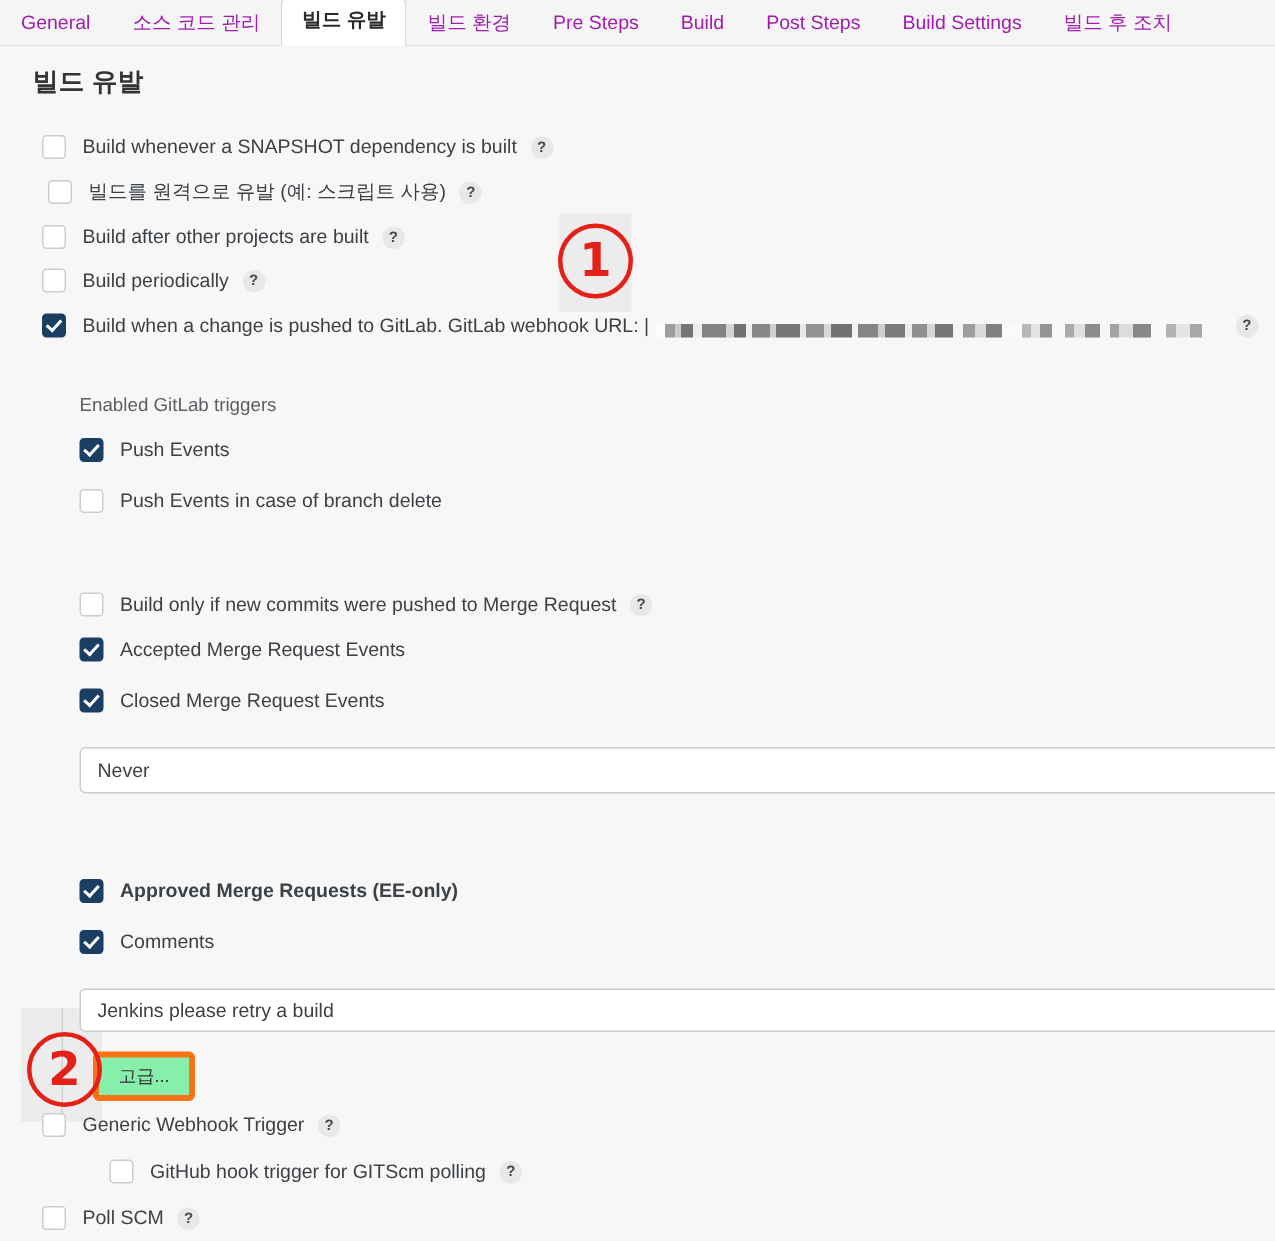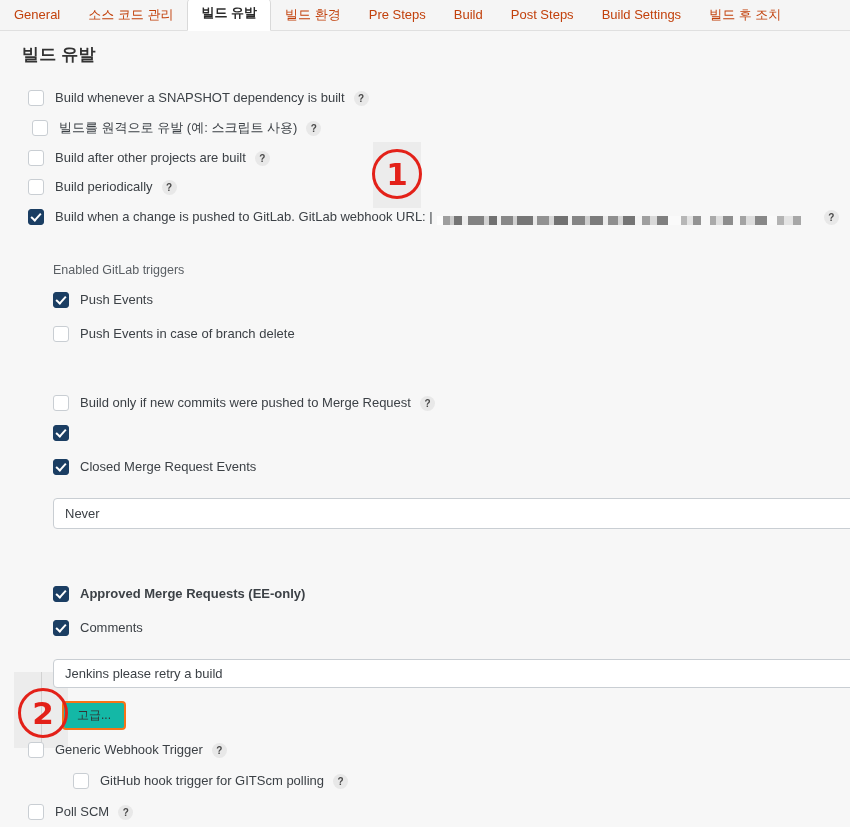--- a/index.html
+++ b/index.html
@@ -25,21 +25,21 @@
     height: 31px;
     background: #f5f5f5;
     border-bottom: 1px solid #e0e0e0;
     display: flex;
     align-items: flex-end;
     box-sizing: border-box;
   }
   .tab {
     padding: 6px 13px 8px 13px;
     font-size: 13px;
-    color: #c2410c;
+    color: #a21caf;
     line-height: 16px;
     white-space: nowrap;
     cursor: pointer;
     border: 1px solid transparent;
     border-bottom: none;
     position: relative;
     top: 1px;
   }
   .tab.active {
     background: #ffffff;
@@ -186,22 +186,22 @@
     align-items: center;
     padding-left: 11px;
     font-size: 13px;
     color: #3c4146;
     cursor: text;
   }
 
   .btn {
     position: absolute;
     box-sizing: border-box;
-    background: #14b8a6;
-    border: 2px solid #f97316;
+    background: #86efac;
+    border: 4px solid #f97316;
     border-radius: 4px;
     font-size: 12px;
     color: #333333;
     padding: 5px 13px;
     cursor: pointer;
     line-height: 15px;
     white-space: nowrap;
   }
 
   
@@ -300,20 +300,21 @@
 
 
   <div class="chkrow" style="left:53px; top:362px;">
     <span class="cb"></span>
     <span class="cb-label">Build only if new commits were pushed to Merge Request</span>
     <span class="help">?</span>
   </div>
 
   <div class="chkrow" style="left:53px; top:392px;">
     <span class="cb on"></span>
+    <span class="cb-label">Accepted Merge Request Events</span>
   </div>
 
   <div class="chkrow" style="left:53px; top:426px;">
     <span class="cb on"></span>
     <span class="cb-label">Closed Merge Request Events</span>
   </div>
 
   <div class="sub-label" style="left:53px; top:473px;">Rebuild open Merge Requests</div>
 
   <div class="selectbox" style="left:53px; top:467px; width:810px; top:467px;">Never</div>

